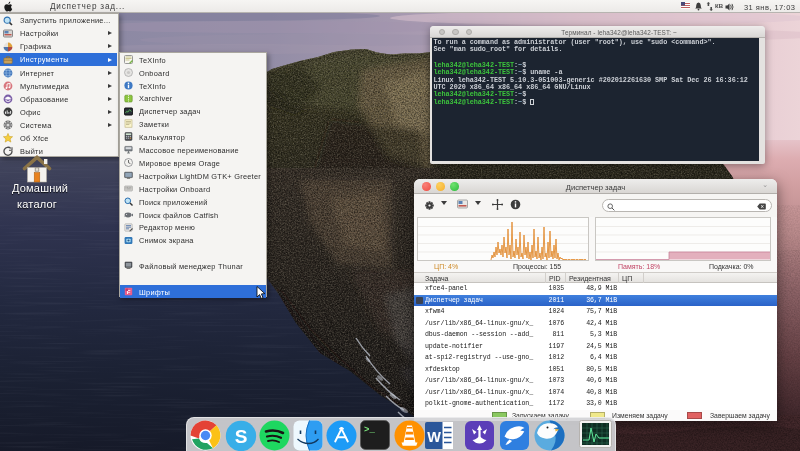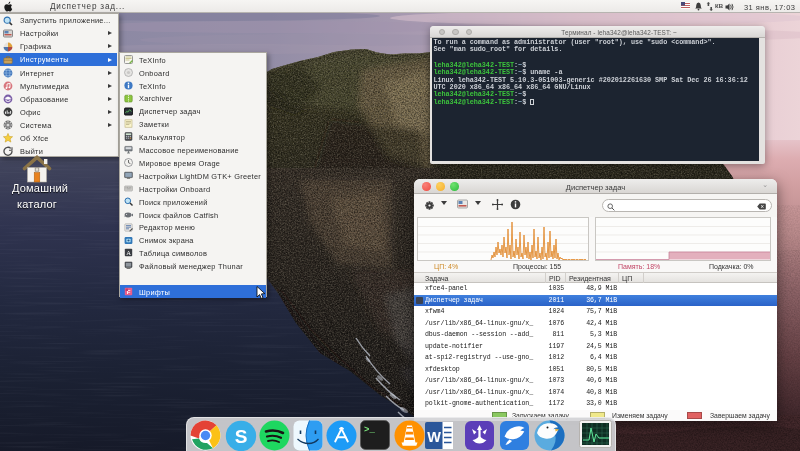--- a/index.html
+++ b/index.html
@@ -479,27 +479,20 @@
       <span class="txt">Редактор меню</span>
     </div>
     <div class="row" style="top:180.53px">
       <span class="ic"><svg width="9" height="9" viewBox="0 0 9 9">
           <rect x="0.6" y="1" width="7.8" height="7" rx="1.2" fill="#3178b8"></rect>
           <rect x="2.4" y="2.8" width="4.2" height="3.4" rx="0.4" fill="#aee0f8"></rect>
           <circle cx="4.5" cy="4.5" r="1.1" fill="#2a5a88"></circle>
         </svg></span>
       <span class="txt">Снимок экрана</span>
     </div>
-    <div class="row" style="top:193.42px">
-      <span class="ic"><svg width="9" height="9" viewBox="0 0 9 9">
-          <rect x="0.8" y="0.8" width="7.4" height="7.4" rx="0.8" fill="#3a3d42"></rect>
-          <text x="4.5" y="6.8" font-size="6.5" fill="#fff" text-anchor="middle" font-family="Liberation Serif">A</text>
-        </svg></span>
-      <span class="txt">Таблица символов</span>
-    </div>
     <div class="row" style="top:206.32px">
       <span class="ic"><svg width="9" height="9" viewBox="0 0 9 9">
           <rect x="1" y="1" width="7" height="5.4" rx="0.5" fill="#4a4e55" stroke="#2c2e33" stroke-width="0.5"></rect>
           <rect x="1.8" y="1.8" width="5.4" height="3.8" fill="#8f959c"></rect>
           <path d="M3 6.4 h3 l0.7 1.6 h-4.4Z" fill="#777"></path>
         </svg></span>
       <span class="txt">Файловый менеджер Thunar</span>
     </div>
     <div class="row hl" style="top:232.11px">
       <span class="ic"><svg width="9" height="9" viewBox="0 0 9 9">

